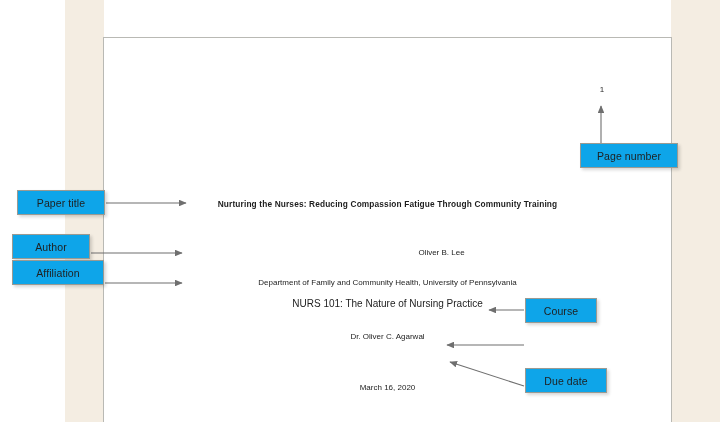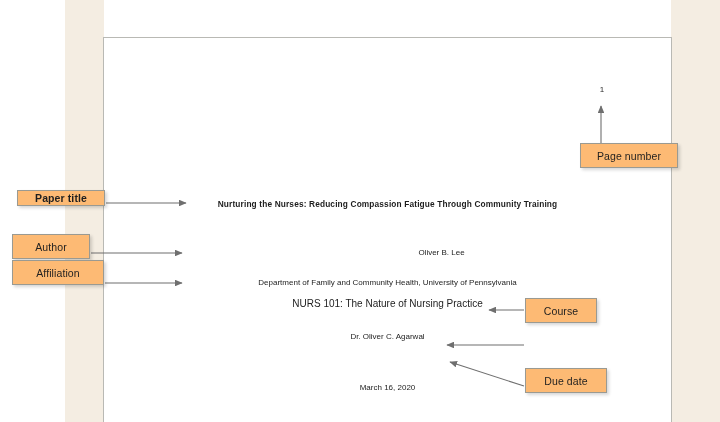--- a/index.html
+++ b/index.html
@@ -92,32 +92,32 @@
     left: 103px;
     top: 359px;
     width: 569px;
     font-size: 8px;
     margin-top: 24px;
   }
 
   
   .callout {
     position: absolute;
-    background: #fdba74;
+    background: #0ea5e9;
     border: 1px solid #9a9a92;
     box-sizing: border-box;
     display: flex;
     align-items: center;
     justify-content: center;
     font-size: 10.5px;
     color: #1f1f1f;
     box-shadow: 2px 2px 3px rgba(0,0,0,0.16);
     letter-spacing: 0.1px;
   }
-  .c-paper-title { left: 17px;  top: 190px; width: 88px;  height: 16px; font-weight: bold; }
+  .c-paper-title { left: 17px;  top: 190px; width: 88px;  height: 25px; }
   .c-author      { left: 12px;  top: 234px; width: 78px;  height: 25px; }
   .c-affiliation { left: 12px;  top: 260px; width: 92px;  height: 25px; }
   .c-page-number { left: 580px; top: 143px; width: 98px;  height: 25px; }
   .c-course      { left: 525px; top: 298px; width: 72px;  height: 25px; }
   .c-instructor  { left: 525px; top: 333px; width: 85px;  height: 25px; }
   .c-due-date    { left: 525px; top: 368px; width: 82px;  height: 25px; }
 
   
   .arrows {
     position: absolute;

